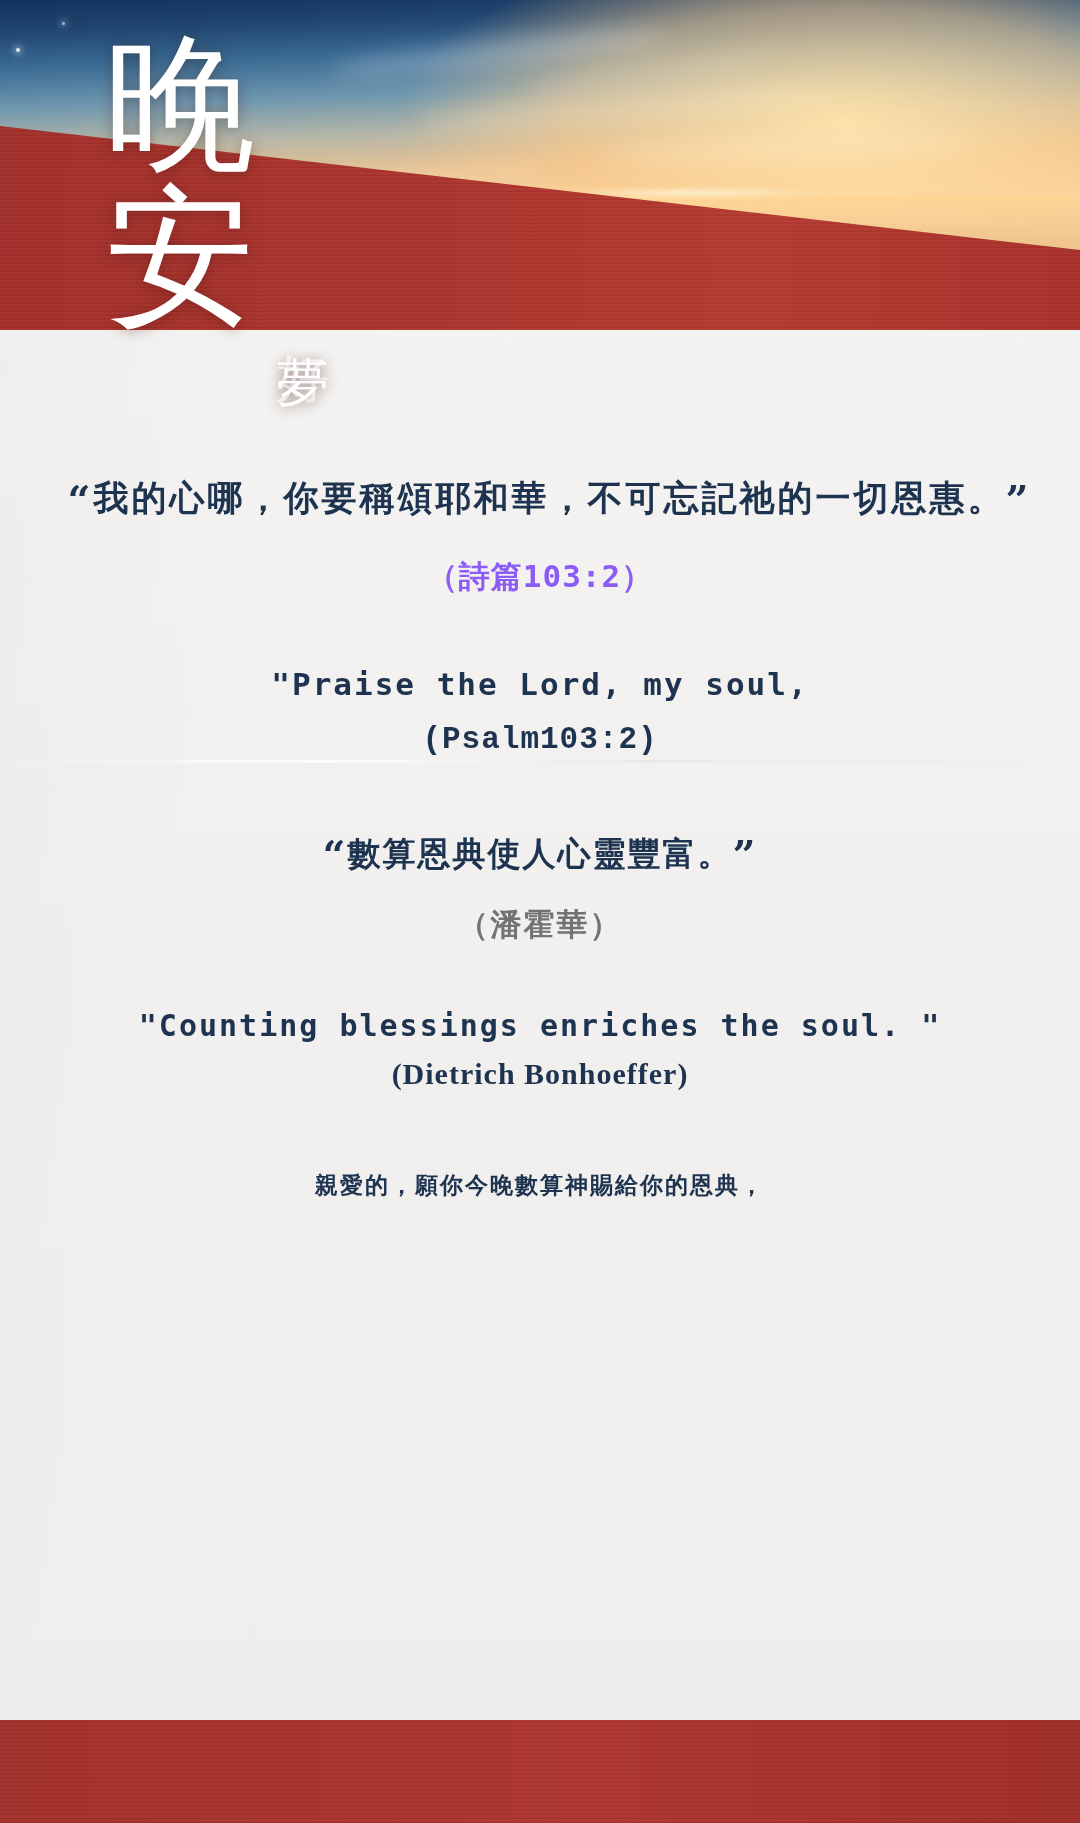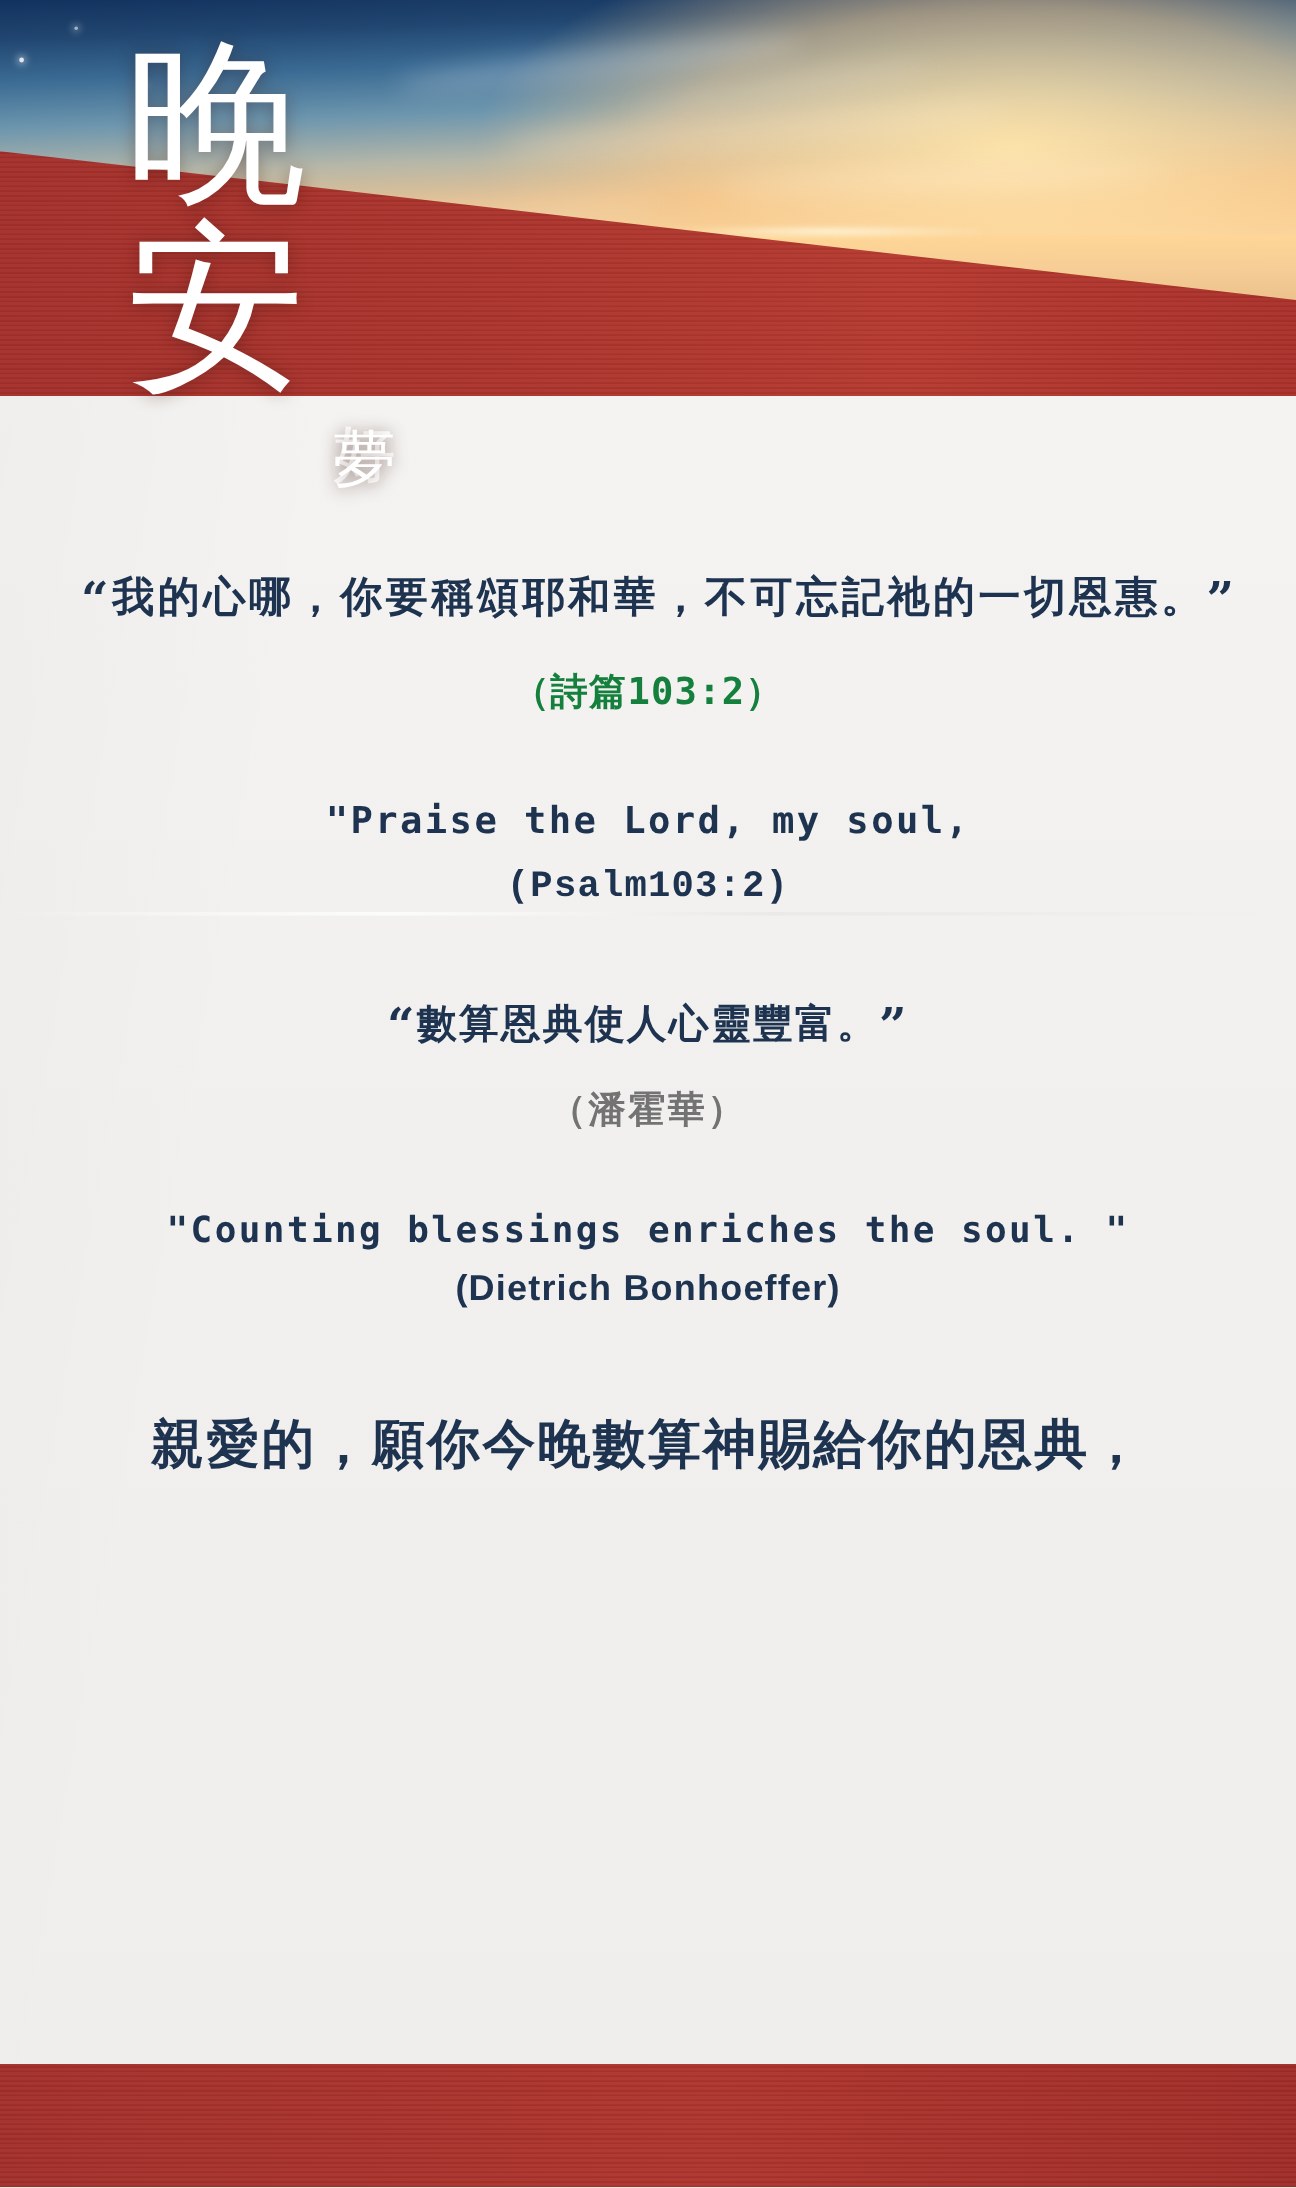--- a/index.html
+++ b/index.html
@@ -189,21 +189,21 @@
   }
   .quote-mark {
     font-family: "DejaVu Serif", "Liberation Serif", serif;
     font-size: 40px;
     vertical-align: -4px;
   }
   .ref-zh {
     font-family: "DejaVu Sans Mono", "Liberation Mono", monospace;
     font-size: 31px;
     letter-spacing: 1px;
-    color: #15803d;
+    color: #8b5cf6;
     margin-top: 26px;
     font-weight: 600;
   }
   .verse-en {
     font-family: "DejaVu Sans Mono", "Liberation Mono", monospace;
     font-size: 31px;
     letter-spacing: 2px;
     color: #1d3350;
     line-height: 1.55;
     font-weight: 600;
@@ -232,30 +232,30 @@
     font-weight: 600;
   }
   .quote-en {
     font-family: "DejaVu Sans Mono", "Liberation Mono", monospace;
     font-size: 30px;
     letter-spacing: 2px;
     color: #1d3350;
     font-weight: 600;
   }
   .author-en {
-    font-family: Liberation Sans, sans-serif;
+    font-family: Liberation Serif, serif;
     font-size: 30px;
     letter-spacing: 1px;
     color: #1d3350;
     margin-top: 14px;
     font-weight: 600;
   }
   .closing {
     font-family: "DejaVu Sans", "Liberation Sans", sans-serif;
-    font-size: 44px;
+    font-size: 23px;
     letter-spacing: 2px;
     color: #1d3350;
     line-height: 1.75;
     font-weight: 600;
   }
 
   .gap-lg { height: 62px; }
   .gap-xl { height: 74px; }
 </style>
 </head>

